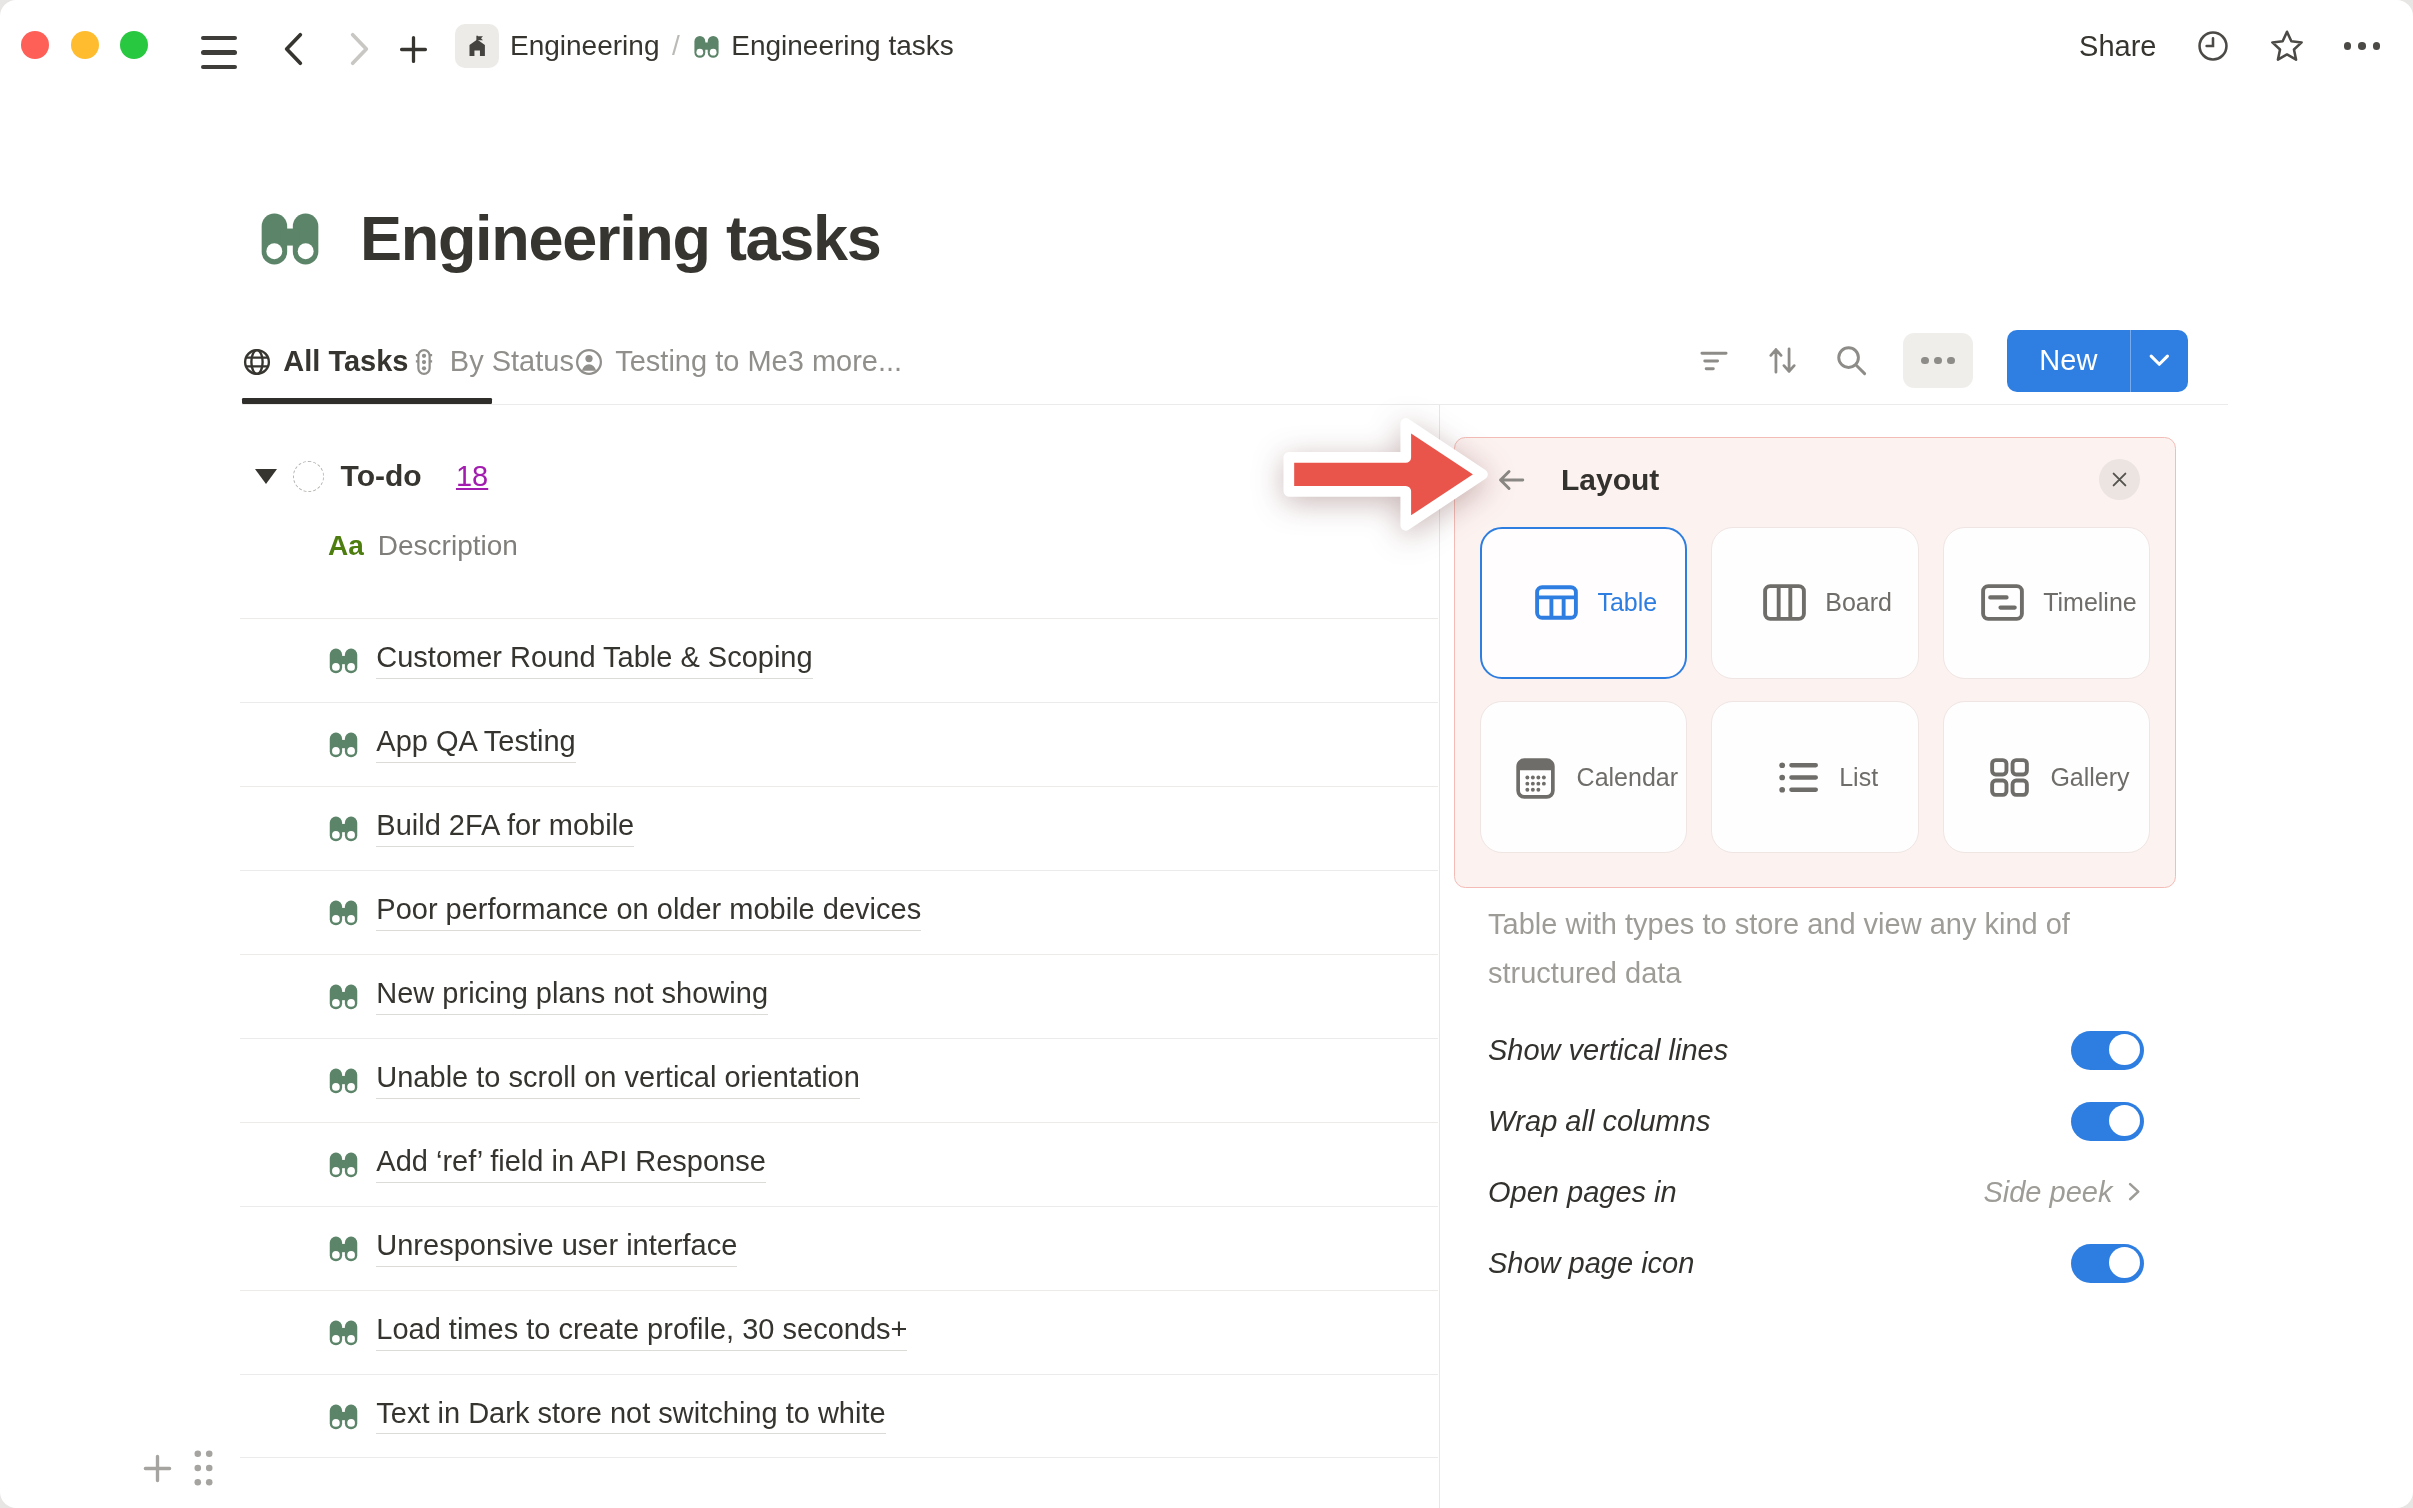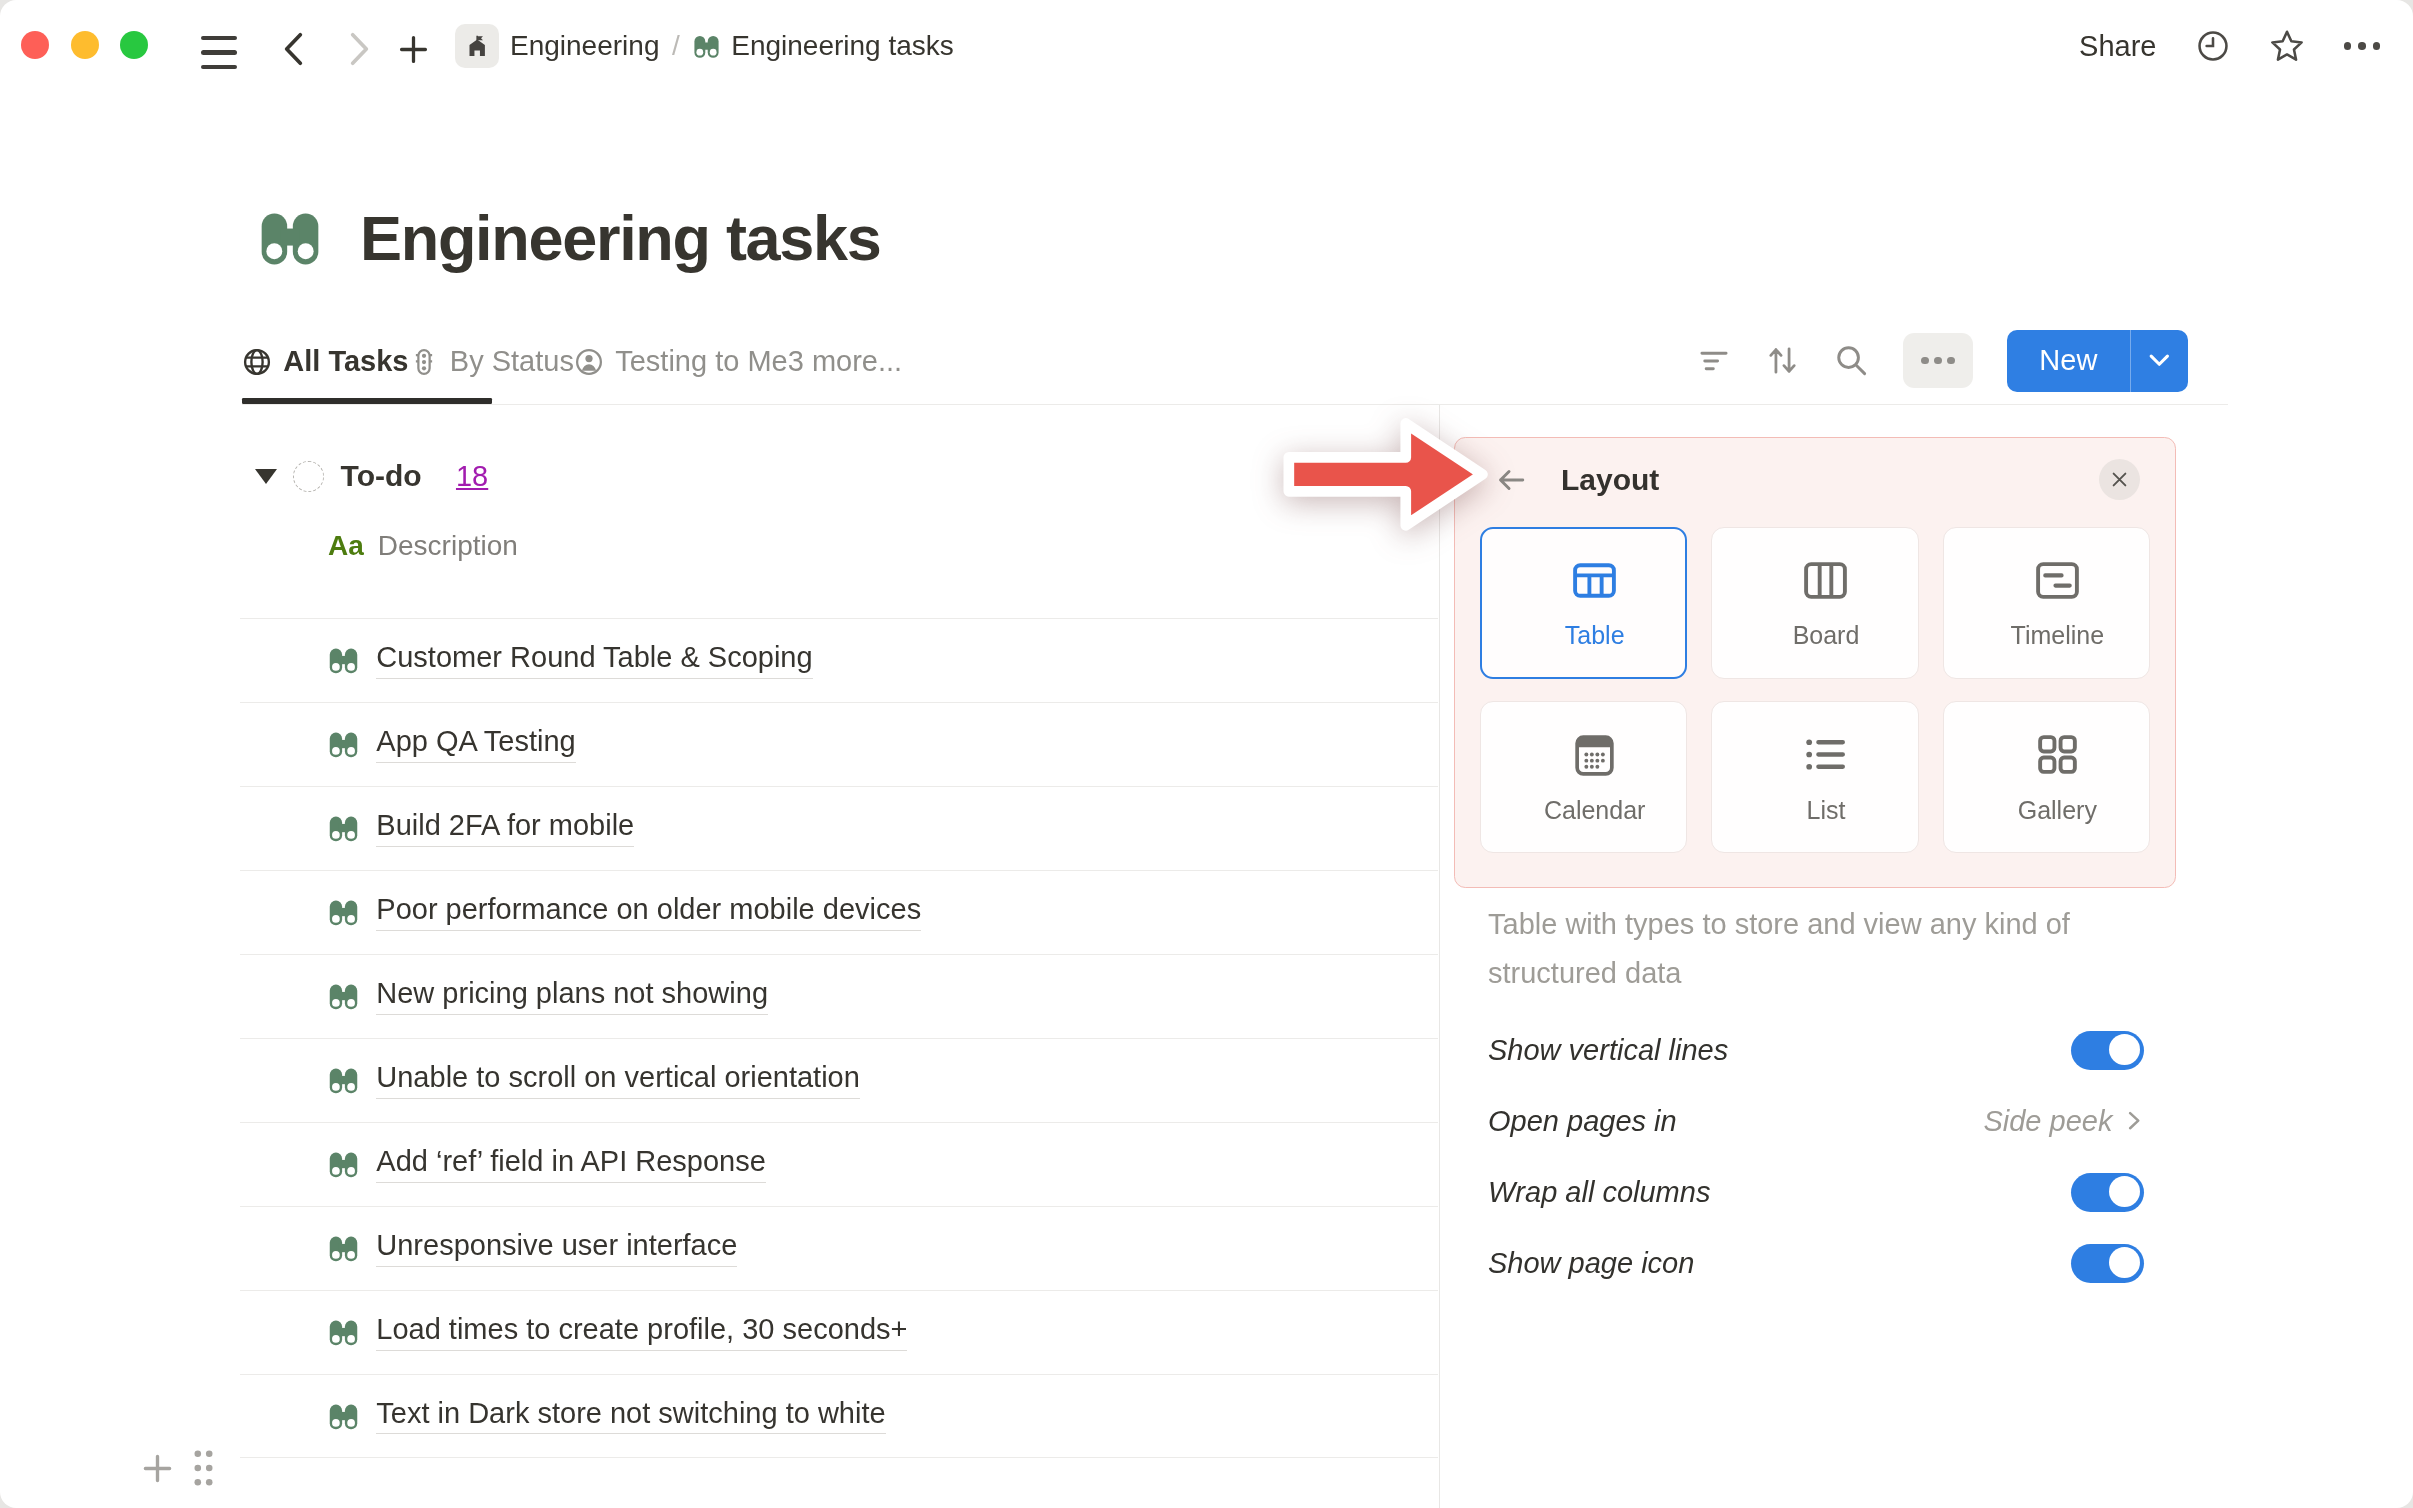--- a/index.html
+++ b/index.html
@@ -61,21 +61,21 @@
   .handles{left:140px;top:1448px;display:flex;align-items:center;gap:16.3px;color:#a6a4a0;}
 
   .v-divider{left:1439px;top:405px;width:1.3px;height:1104px;background:#e8e7e5;}
 
   
   .panel{left:1454px;top:437px;width:722px;height:451px;background:#fcf2f0;border:1.9px solid #f3bcb6;border-radius:11.3px;box-sizing:border-box;z-index:3;}
   .panel-header{display:flex;align-items:center;padding:21.4px 35px 0 39px;}
   .panel-title{margin-left:33px;font-size:30px;font-weight:700;color:#34322e;}
   .close-btn{margin-left:auto;width:41px;height:41px;border-radius:50%;background:#ebe4e1;display:flex;align-items:center;justify-content:center;color:#55534e;cursor:pointer;}
   .cards{margin:26.4px 25px 0;display:grid;grid-template-columns:repeat(3,1fr);gap:22.6px 24px;}
-  .card{height:152px;background:#fffefe;border:1.3px solid #efe6e4;border-radius:13px;display:flex;flex-direction:column;align-items:center;justify-content:center;gap:16.3px;color:#6f6d69;box-sizing:border-box;cursor:pointer;padding-left:22px;}
+  .card{height:152px;background:#fffefe;border:1.3px solid #efe6e4;border-radius:22px;display:flex;flex-direction:row;align-items:center;justify-content:center;gap:16.3px;color:#6f6d69;box-sizing:border-box;cursor:pointer;padding-left:22px;}
   .card .clbl{font-size:25px;}
   .card.selected{border:2.5px solid #2e7ee2;color:#2e7ee2;background:#fffdfd;}
 
   .panel-desc{left:1488px;top:900px;width:673px;font-size:29px;color:#9e9c97;line-height:49px;}
   .settings{left:1488px;top:1030px;width:656px;display:flex;flex-direction:column;gap:31px;}
   .srow{height:40px;display:flex;align-items:center;justify-content:space-between;font-style:italic;}
   .srow .slbl{font-size:29px;color:#32312d;}
   .toggle{width:73px;height:39px;border-radius:21.4px;background:#2e7ee2;position:relative;cursor:pointer;}
   .toggle .knob{position:absolute;top:3.8px;right:4.4px;width:31px;height:31px;border-radius:50%;background:#fff;}
   .sval{display:flex;align-items:center;gap:12.6px;color:#9e9c97;font-size:29px;cursor:pointer;}
@@ -493,35 +493,35 @@
   <div class="abs panel-desc">Table with types to store and view any kind of structured data</div>
 
   <div class="abs settings">
     <div class="srow">
       <span class="slbl">Show vertical lines</span>
       <span class="toggle">
           <span class="knob"></span>
         </span>
     </div>
     <div class="srow">
+      <span class="slbl">Wrap all columns</span>
+      <span class="toggle">
+          <span class="knob"></span>
+        </span>
+    </div>
+    <div class="srow">
       <span class="slbl">Open pages in</span>
       <span class="sval">
         <span>Side peek</span>
         <svg width="19" height="21.4" viewBox="0 0 30 34" fill="none" stroke="currentColor" stroke-width="4" stroke-linecap="round" stroke-linejoin="round">
             <path d="M8 5l13 12L8 29"></path>
           </svg>
       </span>
     </div>
     <div class="srow">
-      <span class="slbl">Wrap all columns</span>
-      <span class="toggle">
-          <span class="knob"></span>
-        </span>
-    </div>
-    <div class="srow">
       <span class="slbl">Show page icon</span>
       <span class="toggle">
           <span class="knob"></span>
         </span>
     </div>
   </div>
 
   <svg class="abs red-arrow" width="215" height="146" viewBox="0 0 342 232">
     <path d="M22 88 L208 88 L208 34 L330 115 L208 196 L208 142 L22 142 Z" fill="#e9544b" stroke="#ffffff" stroke-width="17" stroke-linejoin="round"></path>
   </svg>

